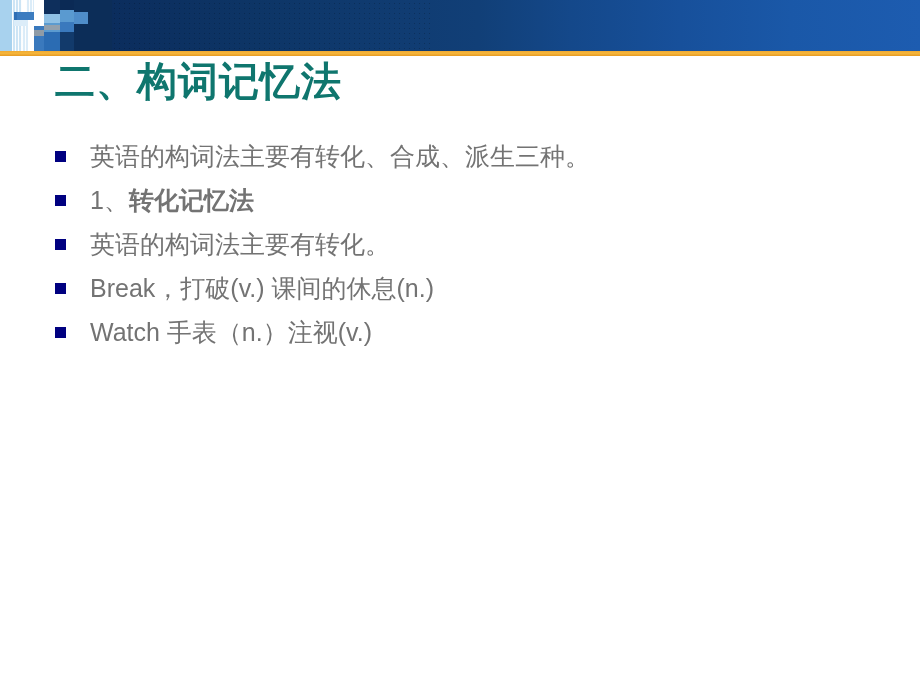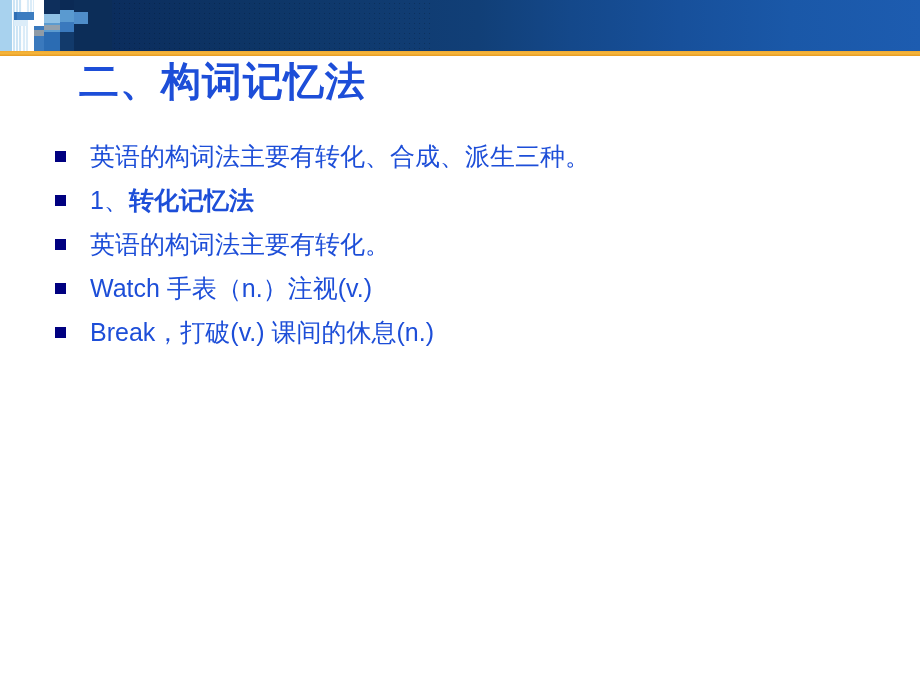--- a/index.html
+++ b/index.html
@@ -100,25 +100,24 @@
   }
 
   
   .title {
     position: absolute;
     left: 55px;
     top: 58px;
     width: 800px;
     font-size: 40px;
     font-weight: bold;
-    color: #1d4ed8;
+    color: #0f766e;
     letter-spacing: 1px;
     line-height: 1.15;
     white-space: nowrap;
-    margin-left: 24px;
   }
 
   
   .body {
     position: absolute;
     left: 55px;
     top: 140px;
     width: 830px;
   }
   .bullet-row {
@@ -130,21 +129,21 @@
     flex: 0 0 auto;
     width: 11px;
     height: 11px;
     background: #000080;
     margin-top: 11px;
     margin-right: 24px;
   }
   .bullet-text {
     flex: 1 1 auto;
     font-size: 25px;
-    color: #1d4ed8;
+    color: #737373;
     line-height: 1.35;
     white-space: nowrap;
   }
   .bullet-text .bold {
     font-weight: bold;
     font-family: Liberation Mono, monospace;
   }
 </style>
 </head>
 <body>
@@ -208,23 +207,23 @@
       <div class="bullet-text"><span>1、</span><span class="bold">转化记忆法</span></div>
     </div>
 
     <div class="bullet-row">
       <div class="bullet-marker"></div>
       <div class="bullet-text"><span>英语的构词法主要有转化。</span></div>
     </div>
 
     <div class="bullet-row">
       <div class="bullet-marker"></div>
+      <div class="bullet-text"><span>Break，打破(v.)  课间的休息(n.)</span></div>
+    </div>
+
+    <div class="bullet-row">
+      <div class="bullet-marker"></div>
       <div class="bullet-text"><span>Watch 手表（n.）注视(v.)</span></div>
     </div>
 
-    <div class="bullet-row">
-      <div class="bullet-marker"></div>
-      <div class="bullet-text"><span>Break，打破(v.)  课间的休息(n.)</span></div>
-    </div>
-
   </div>
 
 </div>
 
 </body></html>

